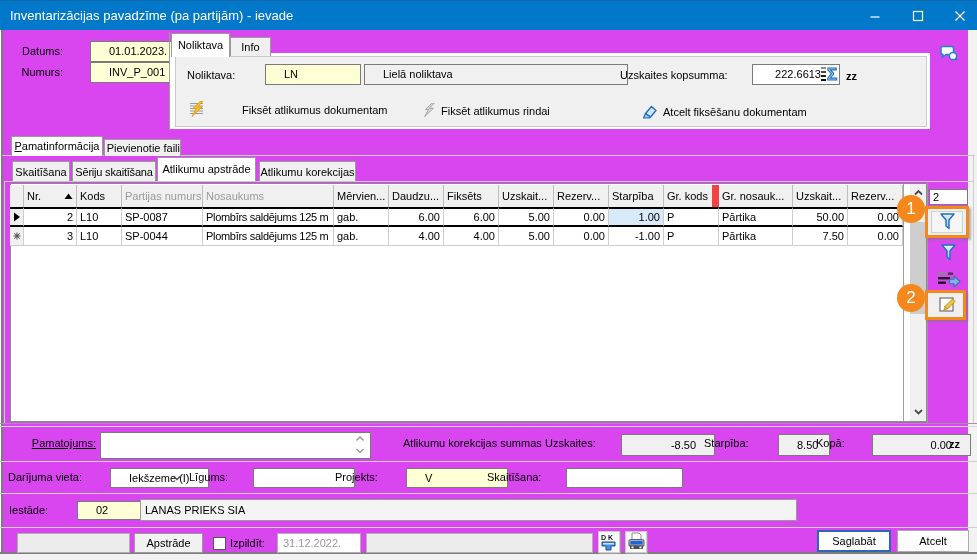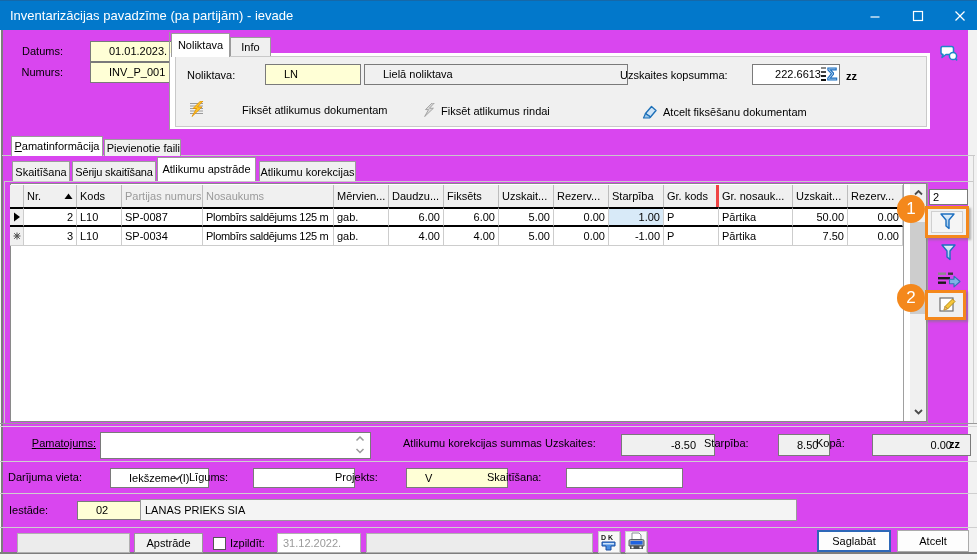--- a/index.html
+++ b/index.html
@@ -89,21 +89,21 @@
         </svg></div>
 <div class="a" style="left:66px;top:1px;width:45px;height:22px;background:#f0f0f0;border-right:1px solid #bdbdbd;line-height:22px;padding:0 3px;white-space:nowrap;overflow:hidden;">Kods</div>
 <div class="a" style="left:111px;top:1px;width:81px;height:22px;background:#f0f0f0;border-right:1px solid #bdbdbd;line-height:22px;padding:0 3px;white-space:nowrap;overflow:hidden;color:#9a9a9a;">Partijas numurs</div>
 <div class="a" style="left:192px;top:1px;width:131px;height:22px;background:#f0f0f0;border-right:1px solid #bdbdbd;line-height:22px;padding:0 3px;white-space:nowrap;overflow:hidden;color:#9a9a9a;">Nosaukums</div>
 <div class="a" style="left:323px;top:1px;width:55px;height:22px;background:#f0f0f0;border-right:1px solid #bdbdbd;line-height:22px;padding:0 3px;white-space:nowrap;overflow:hidden;">Mērvien...</div>
 <div class="a" style="left:378px;top:1px;width:55px;height:22px;background:#f0f0f0;border-right:1px solid #bdbdbd;line-height:22px;padding:0 3px;white-space:nowrap;overflow:hidden;">Daudzu...</div>
 <div class="a" style="left:433px;top:1px;width:55px;height:22px;background:#f0f0f0;border-right:1px solid #bdbdbd;line-height:22px;padding:0 3px;white-space:nowrap;overflow:hidden;">Fiksēts</div>
 <div class="a" style="left:488px;top:1px;width:55px;height:22px;background:#f0f0f0;border-right:1px solid #bdbdbd;line-height:22px;padding:0 3px;white-space:nowrap;overflow:hidden;">Uzskait...</div>
 <div class="a" style="left:543px;top:1px;width:55px;height:22px;background:#f0f0f0;border-right:1px solid #bdbdbd;line-height:22px;padding:0 3px;white-space:nowrap;overflow:hidden;">Rezerv...</div>
 <div class="a" style="left:598px;top:1px;width:55px;height:22px;background:#f0f0f0;border-right:1px solid #bdbdbd;line-height:22px;padding:0 3px;white-space:nowrap;overflow:hidden;">Starpība</div>
-<div class="a" style="left:653px;top:1px;width:55px;height:22px;background:#f0f0f0;border-right:3px solid #ef4444;line-height:22px;padding:0 3px;white-space:nowrap;overflow:hidden;">Gr. kods</div>
+<div class="a" style="left:653px;top:1px;width:55px;height:22px;background:#f0f0f0;border-right:7px solid #ef4444;line-height:22px;padding:0 3px;white-space:nowrap;overflow:hidden;">Gr. kods</div>
 <div class="a" style="left:708px;top:1px;width:74px;height:22px;background:#f0f0f0;border-right:1px solid #bdbdbd;line-height:22px;padding:0 3px;white-space:nowrap;overflow:hidden;">Gr. nosauk...</div>
 <div class="a" style="left:782px;top:1px;width:55px;height:22px;background:#f0f0f0;border-right:1px solid #bdbdbd;line-height:22px;padding:0 3px;white-space:nowrap;overflow:hidden;">Uzskait...</div>
 <div class="a" style="left:837px;top:1px;width:55px;height:22px;background:#f0f0f0;border-right:1px solid #bdbdbd;line-height:22px;padding:0 3px;white-space:nowrap;overflow:hidden;">Rezerv...</div>
 <div class="a" style="left:-1px;top:23px;width:14px;height:20px;border-top:2px solid #000;border-bottom:2px solid #000;border-right:1px solid #cdcdcd;line-height:16px;padding:0 3px;white-space:nowrap;overflow:hidden;background:#f0f0f0;">
         <svg style="position:absolute;left:3px;top:3px" width="8" height="10" viewBox="0 0 8 10">
           <path d="M1 0.5 L7 5 L1 9.5 Z" fill="#000"></path>
         </svg>
       </div>
 <div class="a" style="left:13px;top:23px;width:53px;height:20px;border-top:2px solid #000;border-bottom:2px solid #000;border-right:1px solid #cdcdcd;line-height:16px;padding:0 3px;white-space:nowrap;overflow:hidden;text-align:right;">2</div>
 <div class="a" style="left:66px;top:23px;width:45px;height:20px;border-top:2px solid #000;border-bottom:2px solid #000;border-right:1px solid #cdcdcd;line-height:16px;padding:0 3px;white-space:nowrap;overflow:hidden;">L10</div>
@@ -125,21 +125,21 @@
             <line x1="4" y1="0.5" x2="4" y2="7.5"></line>
             <line x1="0.5" y1="4" x2="7.5" y2="4"></line>
             <line x1="1.2" y1="1.2" x2="6.8" y2="6.8"></line>
             <line x1="6.8" y1="1.2" x2="1.2" y2="6.8"></line>
           </g>
           <circle cx="4" cy="4" r="1.4" fill="#555"></circle>
         </svg>
       </div>
 <div class="a" style="left:13px;top:43px;width:53px;height:19px;border-bottom:1px solid #cdcdcd;border-right:1px solid #cdcdcd;line-height:18px;padding:0 3px;white-space:nowrap;overflow:hidden;text-align:right;">3</div>
 <div class="a" style="left:66px;top:43px;width:45px;height:19px;border-bottom:1px solid #cdcdcd;border-right:1px solid #cdcdcd;line-height:18px;padding:0 3px;white-space:nowrap;overflow:hidden;">L10</div>
-<div class="a" style="left:111px;top:43px;width:81px;height:19px;border-bottom:1px solid #cdcdcd;border-right:1px solid #cdcdcd;line-height:18px;padding:0 3px;white-space:nowrap;overflow:hidden;">SP-0034</div>
+<div class="a" style="left:111px;top:43px;width:81px;height:19px;border-bottom:1px solid #cdcdcd;border-right:1px solid #cdcdcd;line-height:18px;padding:0 3px;white-space:nowrap;overflow:hidden;">SP-0044</div>
 <div class="a" style="left:192px;top:43px;width:131px;height:19px;border-bottom:1px solid #cdcdcd;border-right:1px solid #cdcdcd;line-height:18px;padding:0 3px;white-space:nowrap;overflow:hidden;letter-spacing:-0.3px;">Plombīrs saldējums 125 m</div>
 <div class="a" style="left:323px;top:43px;width:55px;height:19px;border-bottom:1px solid #cdcdcd;border-right:1px solid #cdcdcd;line-height:18px;padding:0 3px;white-space:nowrap;overflow:hidden;">gab.</div>
 <div class="a" style="left:378px;top:43px;width:55px;height:19px;border-bottom:1px solid #cdcdcd;border-right:1px solid #cdcdcd;line-height:18px;padding:0 3px;white-space:nowrap;overflow:hidden;text-align:right;">4.00</div>
 <div class="a" style="left:433px;top:43px;width:55px;height:19px;border-bottom:1px solid #cdcdcd;border-right:1px solid #cdcdcd;line-height:18px;padding:0 3px;white-space:nowrap;overflow:hidden;text-align:right;">4.00</div>
 <div class="a" style="left:488px;top:43px;width:55px;height:19px;border-bottom:1px solid #cdcdcd;border-right:1px solid #cdcdcd;line-height:18px;padding:0 3px;white-space:nowrap;overflow:hidden;text-align:right;">5.00</div>
 <div class="a" style="left:543px;top:43px;width:55px;height:19px;border-bottom:1px solid #cdcdcd;border-right:1px solid #cdcdcd;line-height:18px;padding:0 3px;white-space:nowrap;overflow:hidden;text-align:right;">0.00</div>
 <div class="a" style="left:598px;top:43px;width:55px;height:19px;border-bottom:1px solid #cdcdcd;border-right:1px solid #cdcdcd;line-height:18px;padding:0 3px;white-space:nowrap;overflow:hidden;text-align:right;">-1.00</div>
 <div class="a" style="left:653px;top:43px;width:55px;height:19px;border-bottom:1px solid #cdcdcd;border-right:1px solid #cdcdcd;line-height:18px;padding:0 3px;white-space:nowrap;overflow:hidden;">P</div>
 <div class="a" style="left:708px;top:43px;width:74px;height:19px;border-bottom:1px solid #cdcdcd;border-right:1px solid #cdcdcd;line-height:18px;padding:0 3px;white-space:nowrap;overflow:hidden;">Pārtika</div>
 <div class="a" style="left:782px;top:43px;width:55px;height:19px;border-bottom:1px solid #cdcdcd;border-right:1px solid #cdcdcd;line-height:18px;padding:0 3px;white-space:nowrap;overflow:hidden;text-align:right;">7.50</div>

